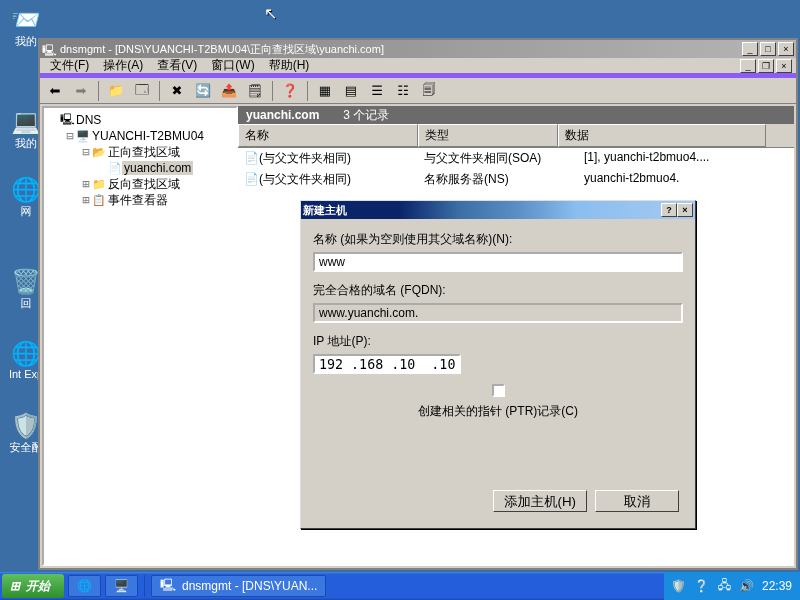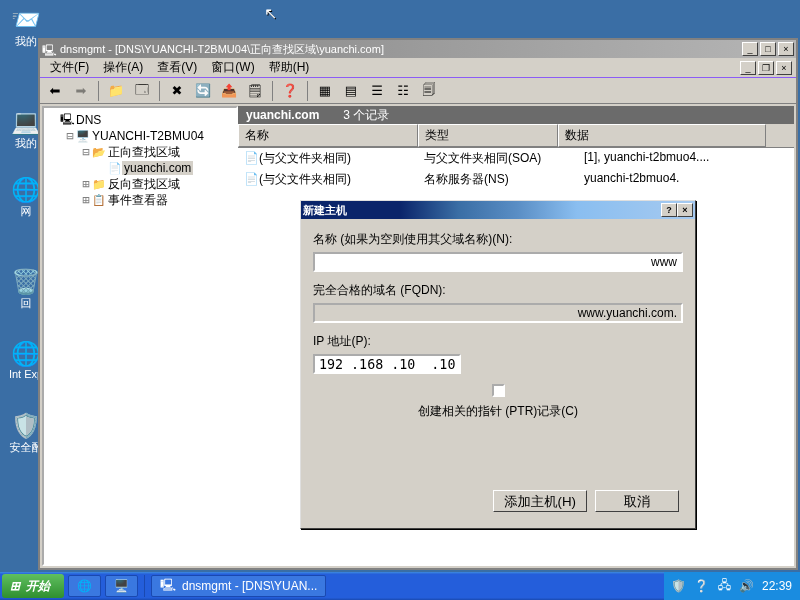--- a/index.html
+++ b/index.html
@@ -11,21 +11,21 @@
 
   
   .window { position: absolute; border: 2px solid #818181; background: #d4d0c8; }
   .titlebar { height: 18px; display: flex; align-items: center; padding: 0 2px; color: #fff; font-size: 11px; }
   .titlebar.inactive { background: linear-gradient(to right, #808080, #b5b5b5); }
   .titlebar .ico { width: 14px; height: 14px; margin-right: 4px; font-size: 11px; }
   .titlebar .ttext { flex: 1; overflow: hidden; white-space: nowrap; }
   .winbtns { display: flex; gap: 2px; }
   .winbtn { width: 16px; height: 14px; background: #d4d0c8; border: 1px solid #fff; border-right-color:#404040;border-bottom-color:#404040; font-size: 9px; line-height: 12px; text-align: center; color:#000; }
 
-  .menubar { background: #d4d0c8; height: 20px; display: flex; align-items: center; padding: 0 4px; gap: 2px; border-bottom: 1px solid #8b5cf6; }
+  .menubar { background: #d4d0c8; height: 20px; display: flex; align-items: center; padding: 0 4px; gap: 2px; border-bottom: 5px solid #8b5cf6; }
   .menubar .mitem { padding: 2px 6px; }
   .menubar .innerbtns { margin-left: auto; display: flex; gap: 2px; }
 
   .toolbar { background: #d4d0c8; height: 26px; display: flex; align-items: center; padding: 0 4px; gap: 4px; border-bottom: 1px solid #808080; }
   .tbtn { width: 22px; height: 22px; display:flex; align-items:center; justify-content:center; font-size: 13px; border: 1px solid transparent; }
   .tsep { width: 1px; height: 20px; background: #808080; margin: 0 2px; }
 
   .client { position: absolute; top: 66px; left: 2px; right: 2px; bottom: 2px; background: #808080; display: flex; }
   .tree-pane { width: 196px; background: #fff; margin: 0; border: 2px inset #fff; padding: 4px; overflow: hidden; }
   .tree .node { display: flex; align-items: center; height: 16px; white-space: nowrap; }
@@ -44,21 +44,21 @@
   .row .c { padding: 1px 6px; overflow: hidden; white-space: nowrap; }
   .row .ric { width: 14px; text-align:center; }
 
   
   .dialog { position: absolute; left: 300px; top: 200px; width: 396px; background: #d4d0c8; border: 1px solid #404040; border-top-color:#dfdfdf; border-left-color:#dfdfdf; box-shadow: 1px 1px 0 #000; }
   .dlg-title { height: 18px; display: flex; align-items: center; padding: 0 2px; }
   .dlg-title { background: linear-gradient(to right, #0a246a 0%, #0a246a 25%, #3a6ea5 40%, #5a8ec5 55%, #8abef0 70%, #a6caf0 100%); color:#fff; font-weight: bold; font-size: 11px; }
   .dlg-title .spacer { flex:1; }
   .dlg-body { padding: 12px; border-radius: 29px; }
   .fld-lbl { margin-bottom: 4px; }
-  .textbox { width: 100%; height: 20px; border: 2px inset #fff; background: #fff; padding: 1px 4px; font: inherit; text-align: right; }
+  .textbox { width: 100%; height: 20px; border: 2px inset #fff; background: #fff; padding: 1px 4px; font: inherit; }
   .ipbox { width: 148px; height: 20px; border: 2px inset #fff; background: #fff; padding: 1px 4px; font-family: monospace; }
   .chkrow { display:flex; align-items:center; gap:6px; margin-top:10px;flex-direction:column; }
   .chkbox { width: 13px; height: 13px; border: 2px inset #fff; background: #fff; }
   .dlg-btns { display:flex; justify-content:flex-end; gap:8px; margin-top: 70px; padding: 0 4px 4px 0; }
   .btn { min-width: 84px; height: 22px; background: #d4d0c8; border: 1px solid #404040; border-top-color:#fff; border-left-color:#fff; padding: 2px 10px; }
 
   
   .taskbar { position: absolute; left:0; right:0; bottom:0; height: 28px; background: linear-gradient(to bottom, #3f8cde, #245edb 8%, #245edb 92%, #1a49b0); display:flex; align-items:center; color:#fff; }
   .startbtn { height: 24px; padding: 0 14px 0 8px; margin: 2px; background: linear-gradient(to bottom, #5fbf5f, #2f8f2f); border-radius: 3px; display:flex; align-items:center; gap:6px; font-weight:bold; font-style: italic; }
   .taskbtn { height: 22px; margin: 0 2px; padding: 0 8px; background: #3a78e0; border: 1px solid #1a49b0; display:flex; align-items:center; gap:6px; min-width: 160px; border-radius: 2px; }

